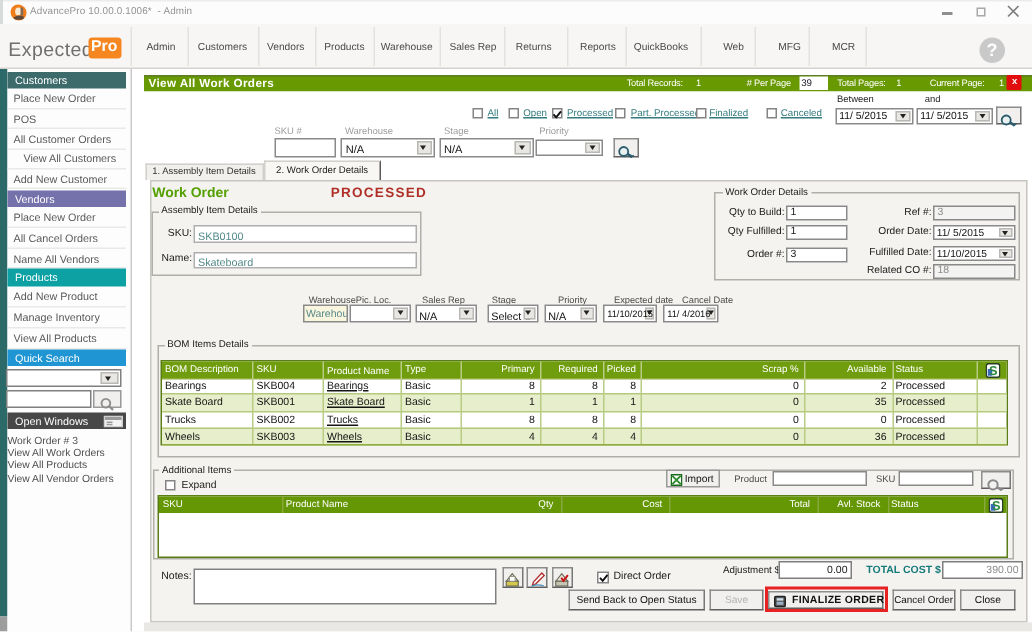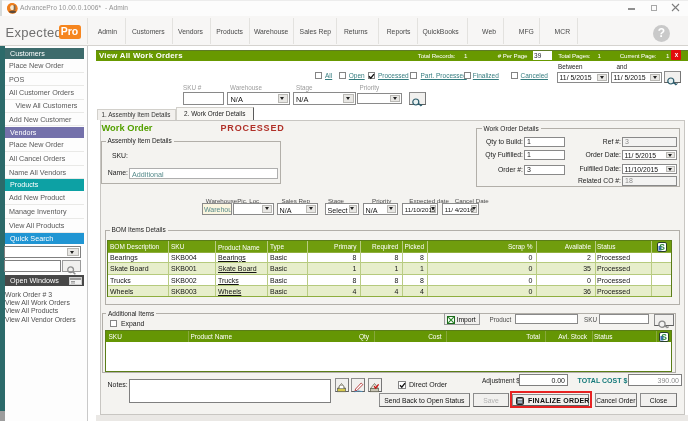--- a/index.html
+++ b/index.html
@@ -178,22 +178,23 @@
 </div>
 <div class="a" style="left:96.5px;top:108.8px;width:79px;height:11px;background:#f2f0ed;border:1px solid #d2d0cb;border-bottom:none;box-sizing:border-box;font-size:6.3px;color:#333;text-align:center;line-height:10.5px;">1. Assembly Item Details</div>
 <div class="a" style="left:175.5px;top:107px;width:78.5px;height:13px;background:#f8f7f4;border:1px solid #d2d0cb;border-bottom:none;border-right:1.5px solid #5a5a5a;box-sizing:border-box;font-size:6.4px;color:#222;text-align:center;line-height:12.5px;z-index:5;">2. Work Order Details</div>
 <div class="a" style="left:99.5px;top:119.5px;width:585px;height:295px;background:#f4f3f0;border:1px solid #c8c6c2;box-sizing:border-box;"></div>
 <div class="a" style="left:96px;top:415px;width:592px;height:6px;background:#eae8e5;"></div>
 <div class="a" style="left:101.5px;top:123px;font-size:9.3px;font-weight:bold;color:#53a000;">Work Order</div>
 <div class="a" style="left:220.5px;top:122.8px;font-size:9px;font-weight:bold;color:#b03028;letter-spacing:0.85px;">PROCESSED</div>
 <div class="fs" style="left:100.5px;top:140.5px;width:180px;height:43.5px;"></div>
 <div class="fsl" style="left:105.5px;top:137px;">Assembly Item Details</div>
 <div class="a" style="left:108px;top:151.7px;width:20px;font-size:6.9px;color:#1a1a1a;text-align:right;">SKU:</div>
+<div class="inp" style="left:129px;top:150px;width:148.5px;height:11.5px;border-color:#aeaeae;color:#568b8b;font-size:7.2px;padding:1.5px 0 0 2px;">SKB0100</div>
 <div class="a" style="left:105px;top:169.2px;width:23px;font-size:6.9px;color:#1a1a1a;text-align:right;">Name:</div>
-<div class="inp" style="left:129px;top:167.5px;width:148.5px;height:11.5px;border-color:#aeaeae;color:#568b8b;font-size:7.2px;padding:1.5px 0 0 2px;">Additional</div>
+<div class="inp" style="left:129px;top:167.5px;width:148.5px;height:11.5px;border-color:#aeaeae;color:#568b8b;font-size:7.2px;padding:1.5px 0 0 2px;">Skateboard</div>
 <div class="fs" style="left:476px;top:128px;width:203.5px;height:58.5px;"></div>
 <div class="fsl" style="left:481.5px;top:124.5px;">Work Order Details</div>
 <div class="a" style="left:480px;top:138px;width:43px;font-size:6.8px;color:#1a1a1a;text-align:right;">Qty to Build:</div>
 <div class="inp" style="left:524px;top:136.8px;width:41px;height:10px;padding-left:2px;">1</div>
 <div class="a" style="left:480px;top:151.2px;width:43px;font-size:6.8px;color:#1a1a1a;text-align:right;">Qty Fulfilled:</div>
 <div class="inp" style="left:524px;top:150px;width:41px;height:10px;padding-left:2px;">1</div>
 <div class="a" style="left:480px;top:166px;width:43px;font-size:6.8px;color:#1a1a1a;text-align:right;">Order #:</div>
 <div class="inp" style="left:524px;top:164.8px;width:41px;height:10px;padding-left:2px;">3</div>
 <div class="a" style="left:570px;top:138px;width:51px;font-size:6.8px;color:#1a1a1a;text-align:right;">Ref #:</div>
 <div class="inp" style="left:622px;top:136.6px;width:54.5px;height:10px;background:#f3f3f2;color:#8c8c8c;padding-left:2px;">3</div>

